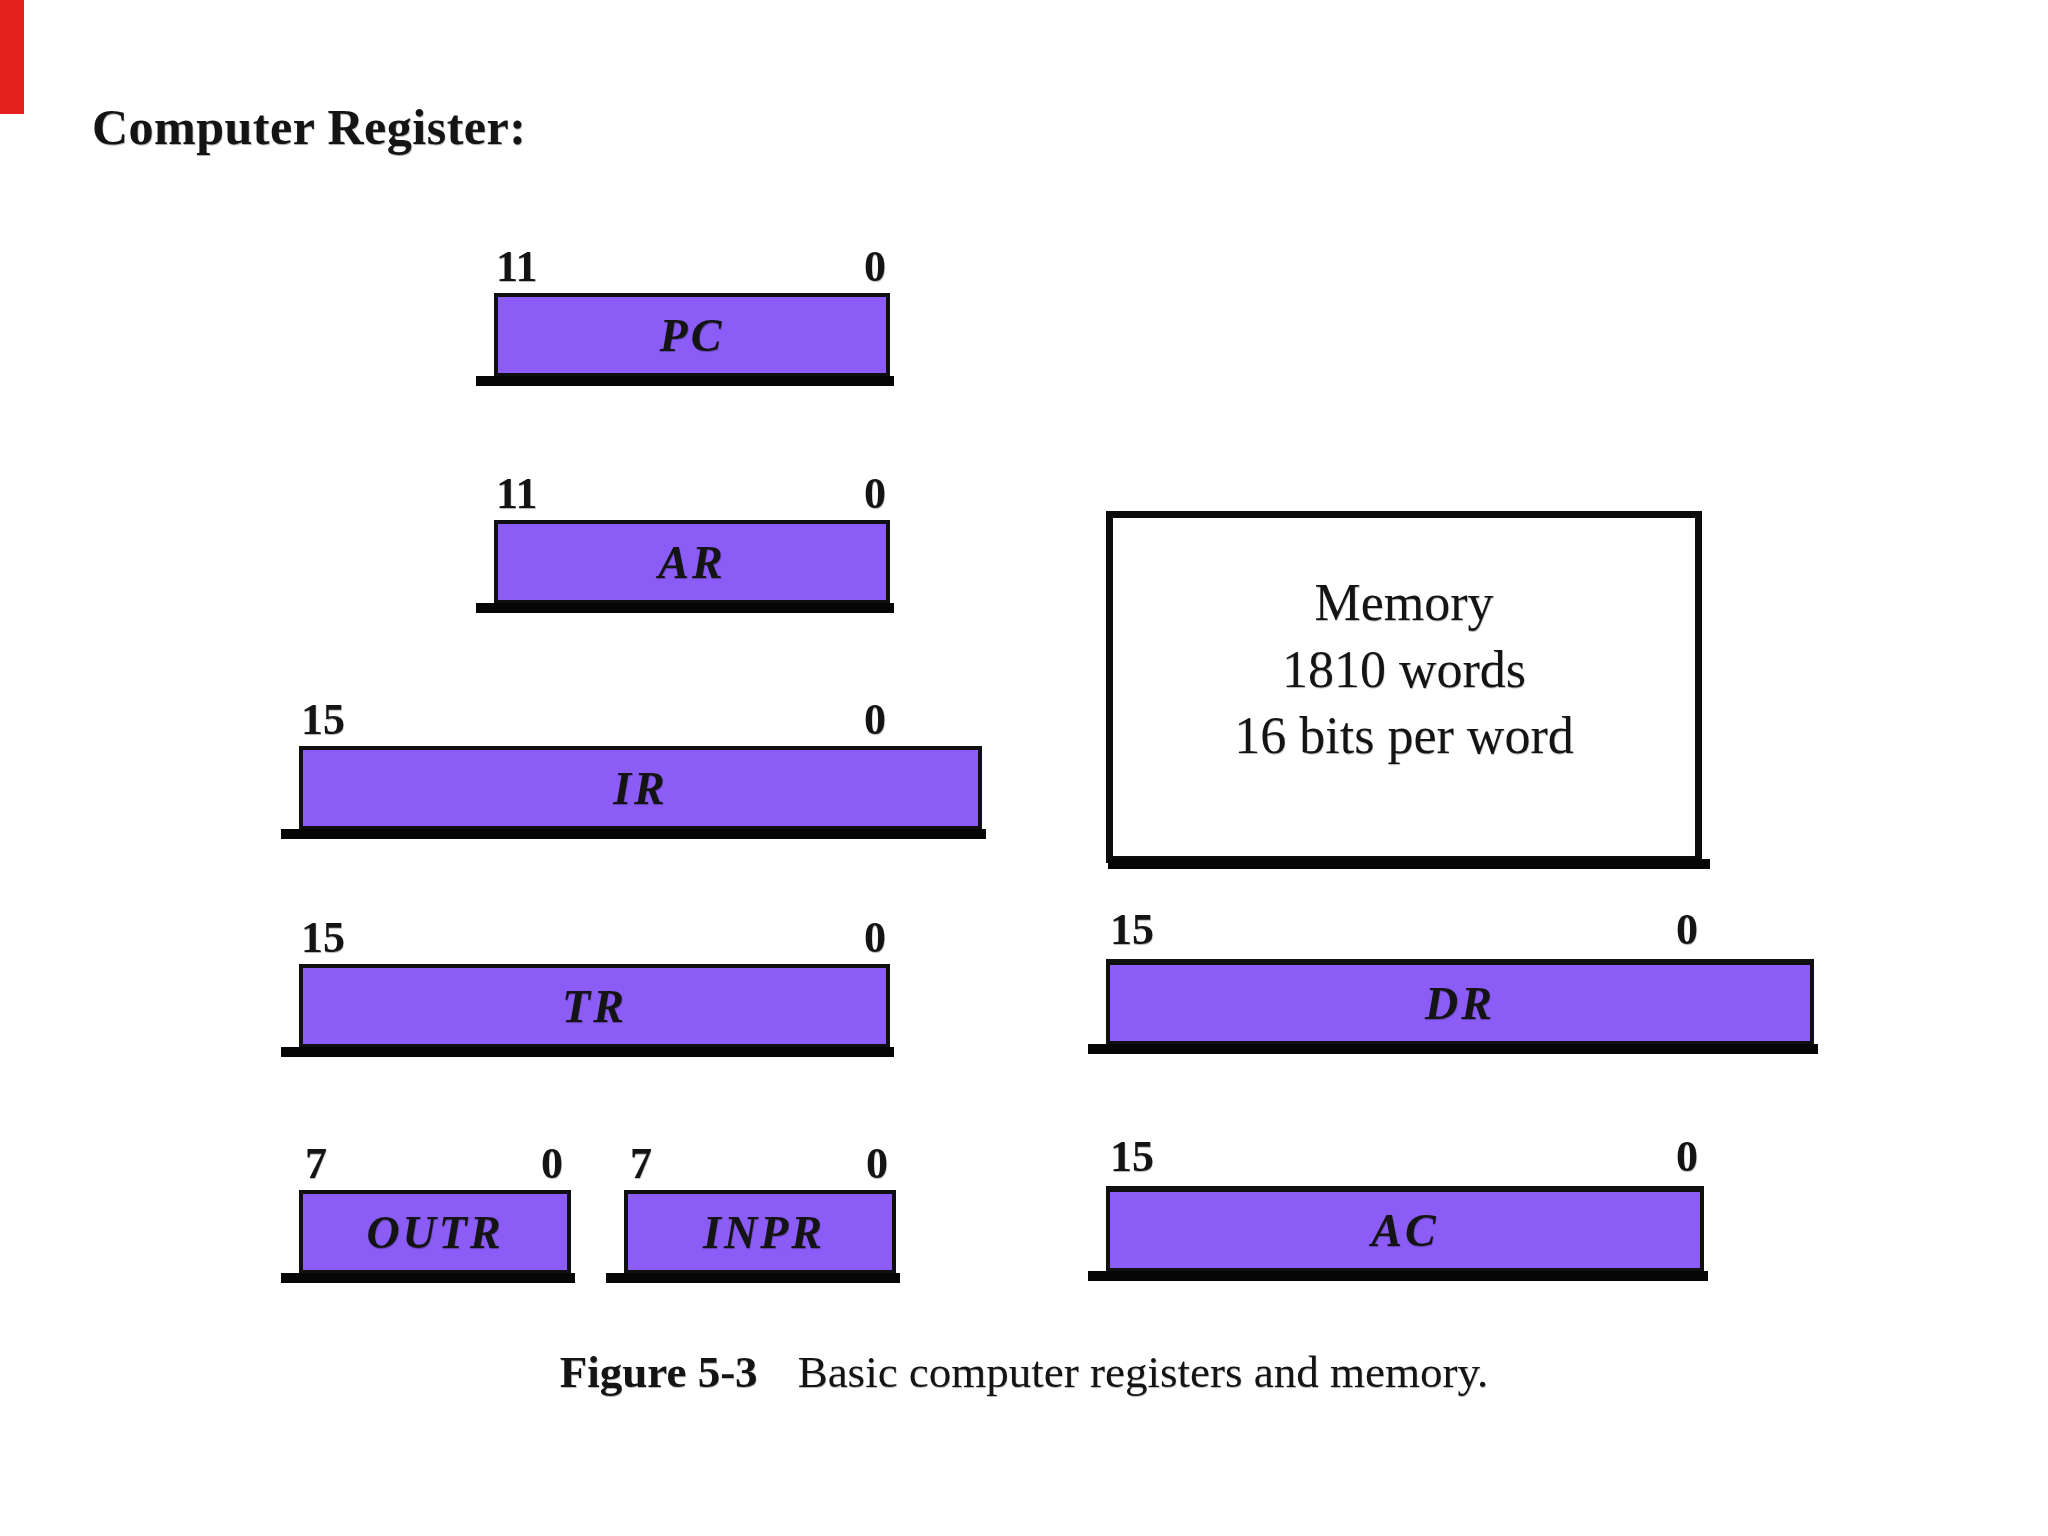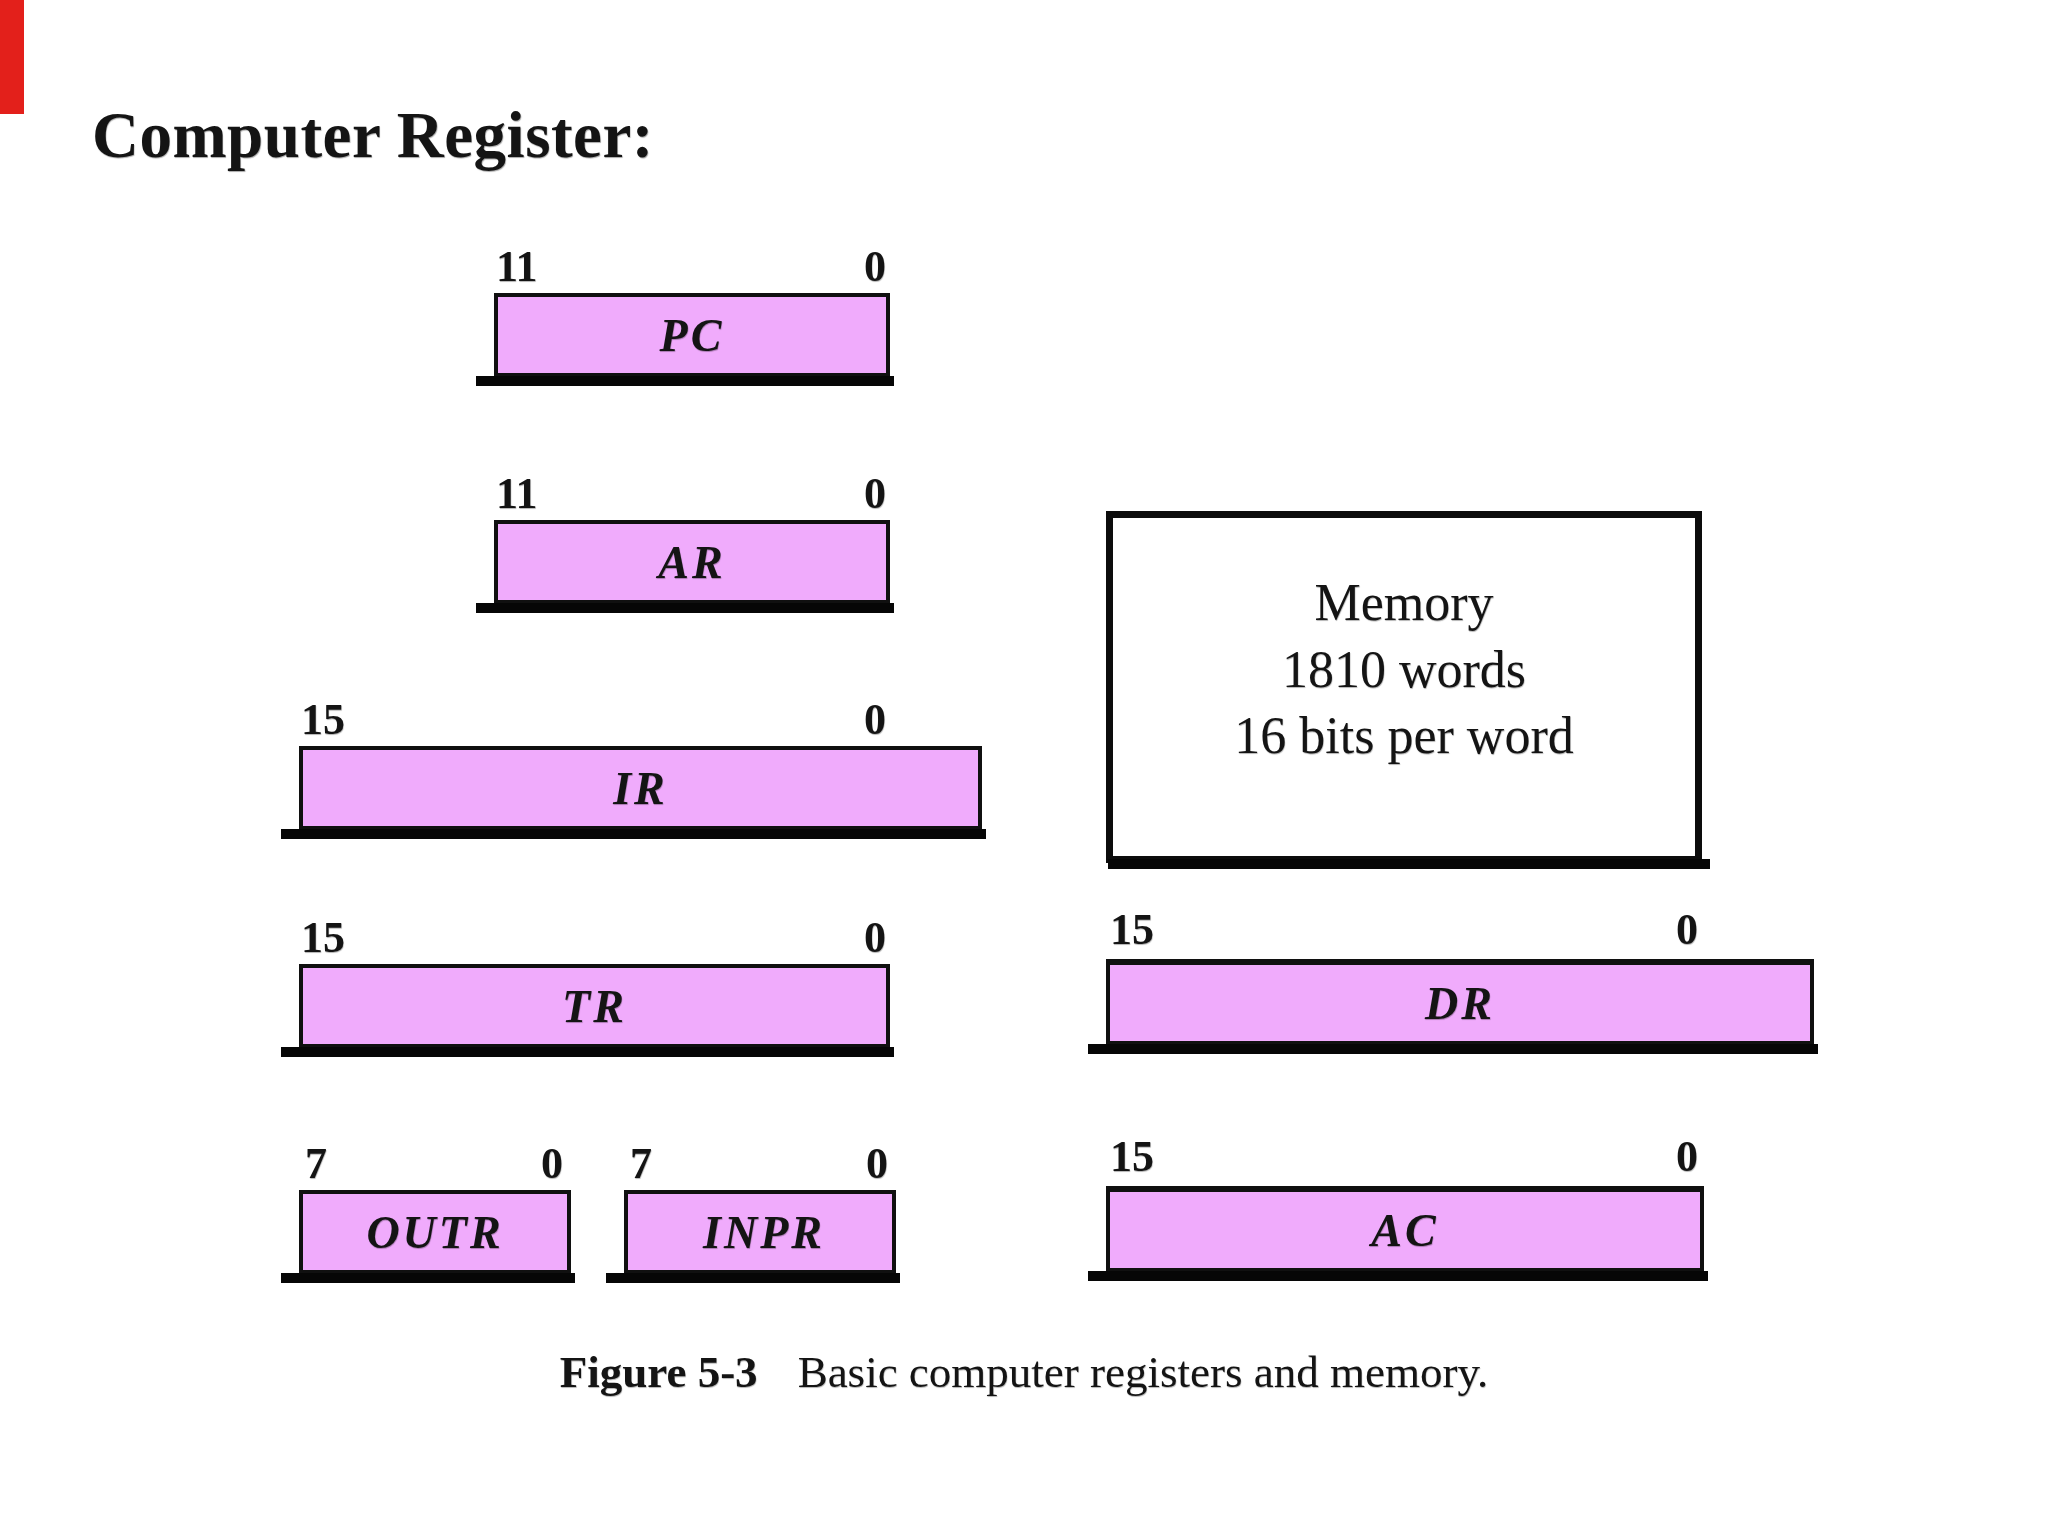--- a/index.html
+++ b/index.html
@@ -15,41 +15,41 @@
   }
   .redbar {
     position: absolute;
     left: 0; top: 0;
     width: 24px; height: 114px;
     background: #e3201b;
   }
   .title {
     position: absolute;
     left: 92px; top: 98px;
-    font-size: 65px;
+    font-size: 50px;
     font-weight: 700;
     letter-spacing: 0.5px;
     white-space: nowrap;
     text-shadow: 0.6px 0.6px 0.9px rgba(10,10,10,0.35);
   }
   .bits {
     position: absolute;
     display: flex;
     justify-content: space-between;
     align-items: flex-end;
     font-size: 44px;
     font-weight: 700;
     line-height: 1;
     text-shadow: 0.5px 0.5px 0.8px rgba(10,10,10,0.3);
     gap: 43px;
   }
   .reg {
     position: absolute;
     border: 4px solid #101010;
-    background: #f0abfc;
+    background: #8b5cf6;
     display: flex;
     align-items: center;
     justify-content: center;
   }
   .reg::after {
     content: "";
     position: absolute;
     left: -22px; right: -8px;
     bottom: -13px; height: 10px;
     background: #060606;

